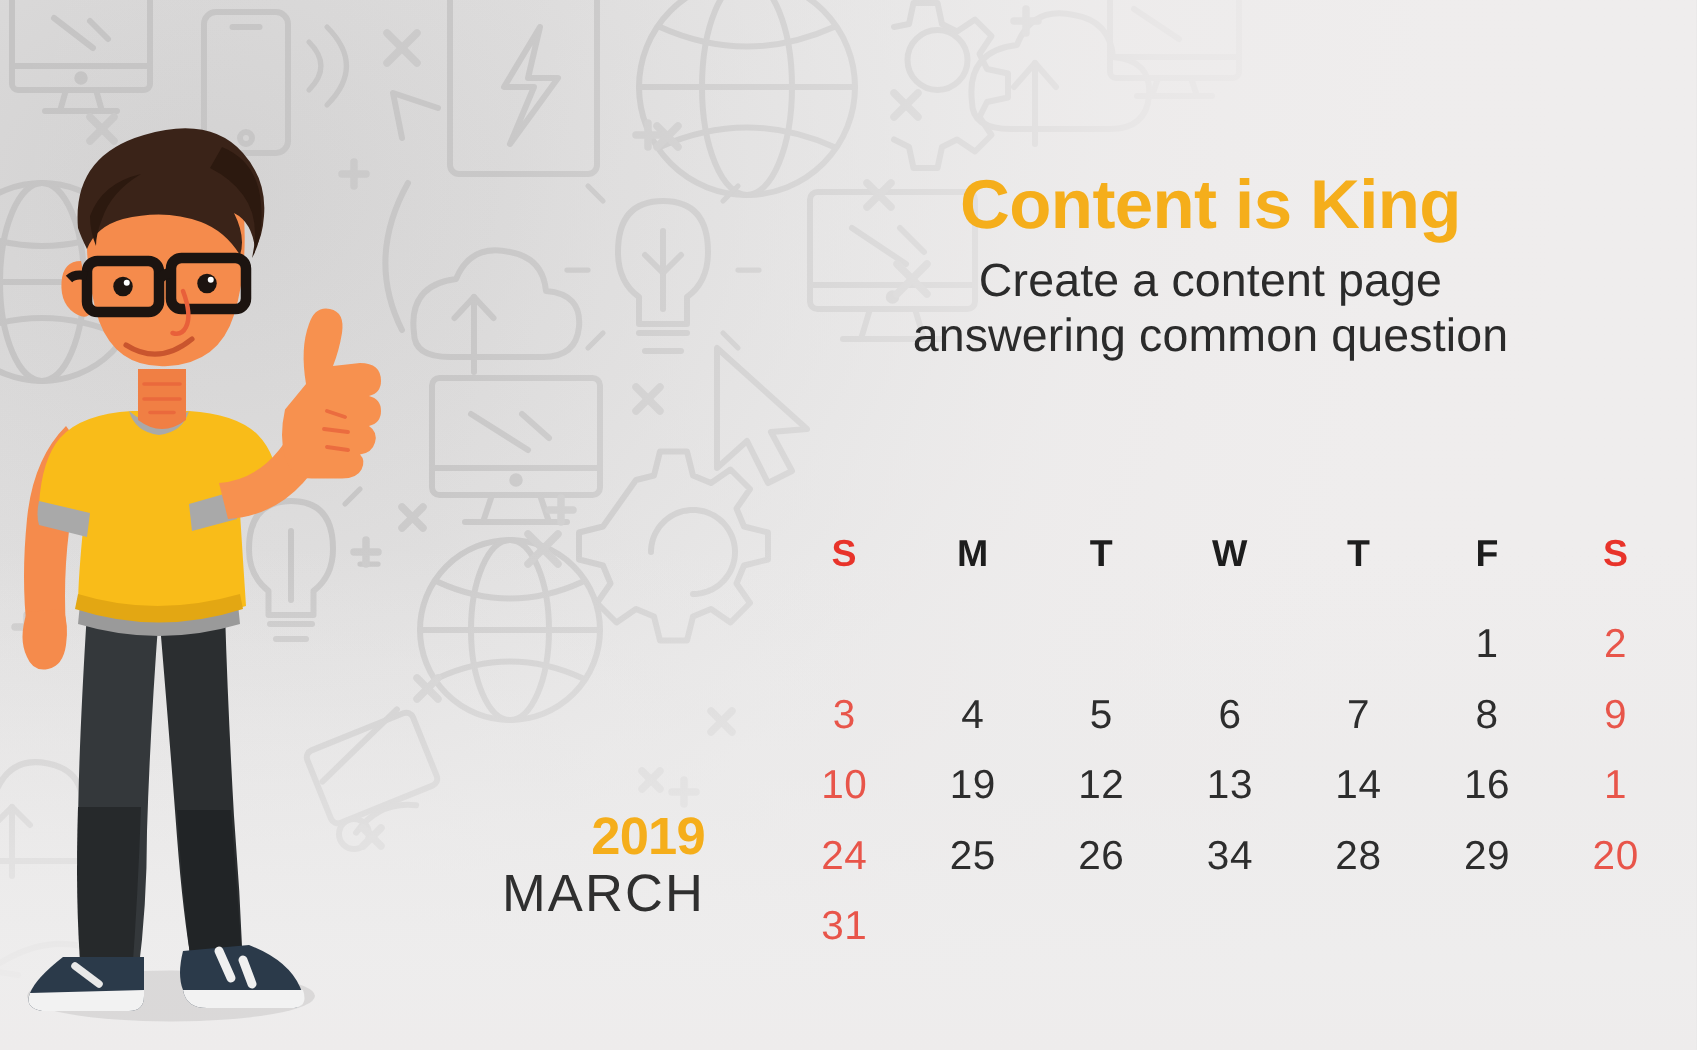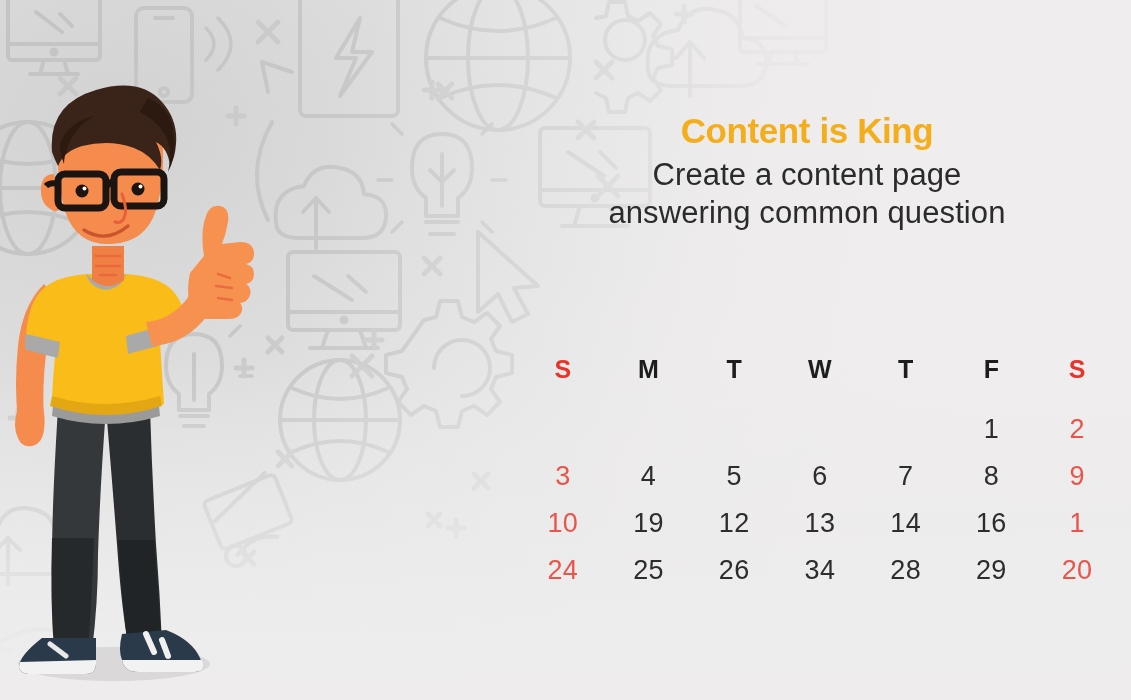--- a/index.html
+++ b/index.html
@@ -27,21 +27,21 @@
     position:absolute;left:0;top:0;width:1131px;height:700px;
     background:linear-gradient(to bottom, rgba(233,232,232,0) 52%, rgba(236,235,235,0.55) 74%, rgba(238,237,237,0.92) 92%, #eeecec 100%);
     pointer-events:none;
   }
 
   
   #headline{
     position:absolute;right:44px;top:112px;width:560px;text-align:center;
   }
   #title{
-    font-size:35px;font-weight:bold;letter-spacing:-0.4px;
+    font-size:46px;font-weight:bold;letter-spacing:-0.4px;
     color:#f5ae1b;line-height:1.08;margin:0 0 6px 0;white-space:nowrap;
   }
   #subtitle{
     font-size:31px;font-weight:400;color:#2b2b2b;line-height:1.22;
     margin:0;letter-spacing:0.1px;
   }
   #subtitle div{white-space:nowrap;}
 
   
   #monthbox{
@@ -401,20 +401,24 @@
   </svg>
 
   <div id="headline">
     <div id="title">Content is King</div>
     <div id="subtitle">
       <div>Create a content page</div>
       <div>answering common question</div>
     </div>
   </div>
 
+  <div id="monthbox">
+    <div id="year">2019</div>
+    <div id="month">MARCH</div>
+  </div>
 
   <div id="calendar">
     <table class="cal">
       <thead>
         <tr id="weekday-row">
             <th class="wk">S</th>
             <th>M</th>
             <th>T</th>
             <th>W</th>
             <th>T</th>
@@ -452,17 +456,26 @@
           </tr>
           <tr>
             <td class="wk">24</td>
             <td>25</td>
             <td>26</td>
             <td>34</td>
             <td>28</td>
             <td>29</td>
             <td class="wk">20</td>
           </tr>
+          <tr>
+            <td class="wk">31</td>
+            <td class="empty"></td>
+            <td class="empty"></td>
+            <td class="empty"></td>
+            <td class="empty"></td>
+            <td class="empty"></td>
+            <td class="empty"></td>
+          </tr>
         </tbody>
     </table>
   </div>
 
 </div>
 
 </body></html>

